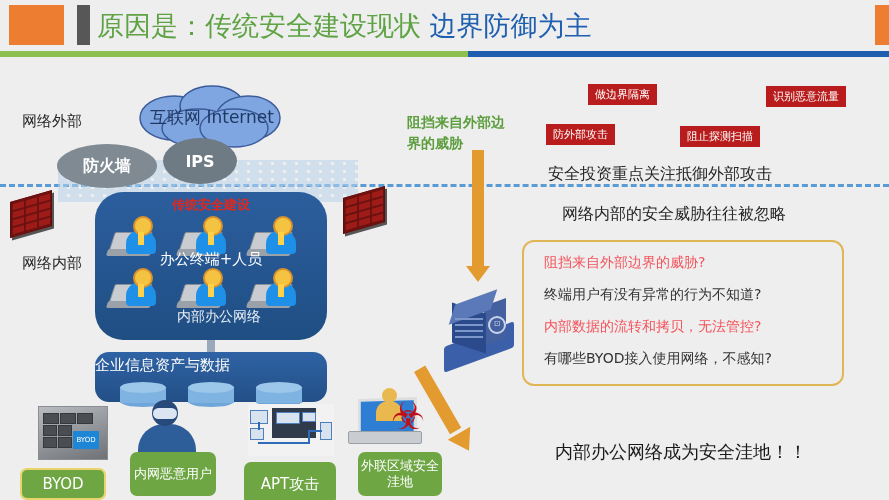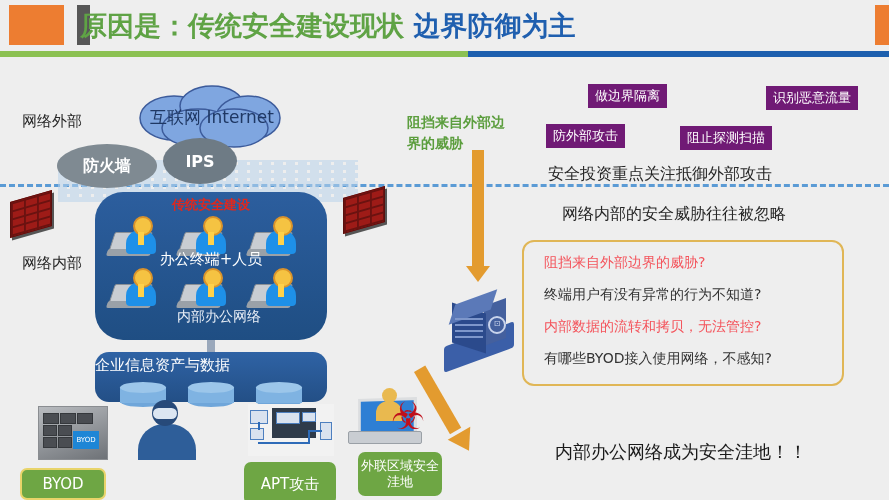--- a/index.html
+++ b/index.html
@@ -7,22 +7,22 @@
     width:889px;height:500px;overflow:hidden;position:relative;
     background:#eeeeee;
     font-family:"DejaVu Sans","Liberation Sans",sans-serif;
   }
   .stage{position:absolute;inset:0;}
 
   
   .title-orange{position:absolute;left:9px;top:5px;width:55px;height:40px;background:#ED7D31;}
   .title-gray{position:absolute;left:77px;top:5px;width:13px;height:40px;background:#575757;}
   .title-orange-right{position:absolute;left:875px;top:5px;width:14px;height:40px;background:#ED7D31;}
-  .title-text{position:absolute;left:80px;top:7px;height:38px;line-height:38px;
-     font-size:27px;font-weight:bold;white-space:nowrap;letter-spacing:0px;}
+  .title-text{position:absolute;left:97px;top:7px;height:38px;line-height:38px;
+     font-size:27px;font-weight:normal;white-space:nowrap;letter-spacing:0px;}
   .t-green{color:#5FA345;}
   .t-blue{color:#1F5FAF;}
   .rule-green{position:absolute;left:0;top:51px;width:468px;height:6px;background:#8CC152;}
   .rule-blue{position:absolute;left:468px;top:51px;width:421px;height:6px;background:#1D5FAE;}
 
   
   .boundary{position:absolute;left:0;top:184px;width:889px;height:0;
      border-top:3px dashed #5B9BD5;}
 
   
@@ -113,21 +113,21 @@
      background:#2B4A8C;transform:skewY(18deg);}
   .srv-side{position:absolute;left:40px;top:6px;width:22px;height:40px;
      background:#44609E;transform:skewY(-20deg);}
   .srv-top{position:absolute;left:8px;top:2px;width:42px;height:18px;
      background:#5B79B8;transform:skewY(-20deg) skewX(-20deg);}
   .srv-line{position:absolute;width:28px;height:2px;background:#7E97CB;}
   .srv-badge{position:absolute;left:44px;top:20px;width:14px;height:14px;border-radius:50%;
      border:2px solid #C9D4EC;color:#C9D4EC;font-size:8px;text-align:center;line-height:12px;}
 
   
-  .badge{position:absolute;background:#701a75;color:#fff;font-size:13px;
+  .badge{position:absolute;background:#b91c1c;color:#fff;font-size:11px;
      padding:3px 7px;white-space:nowrap;}
 
   
   .stmt{position:absolute;font-size:15px;color:#262626;white-space:nowrap;}
   .stmt.big{font-size:16px;}
 
   
   .qpanel{position:absolute;left:522px;top:240px;width:318px;height:142px;
      border:2px solid #E0B656;border-radius:12px;background:transparent;}
   .qline{position:absolute;left:20px;font-size:14px;white-space:nowrap;}
@@ -373,20 +373,23 @@
   </div>
   <div class="tinyperson">
     <div class="tp-body"></div>
       <div class="tp-head"></div>
   </div>
   <div class="biohaz">☣</div>
 
   <div class="gbtn byod" style="left:20px;top:468px;width:82px;height:28px;">
     <span>BYOD</span>
   </div>
+  <div class="gbtn" style="left:130px;top:452px;width:86px;height:44px;">
+    <span>内网恶意用户</span>
+  </div>
   <div class="gbtn" style="left:244px;top:462px;width:92px;height:43px;font-size:15px;">
     <span>APT攻击</span>
   </div>
   <div class="gbtn" style="left:358px;top:452px;width:84px;height:44px;">
     <span>外联区域安全洼地</span>
   </div>
 
 </div>
 
 </body></html>

